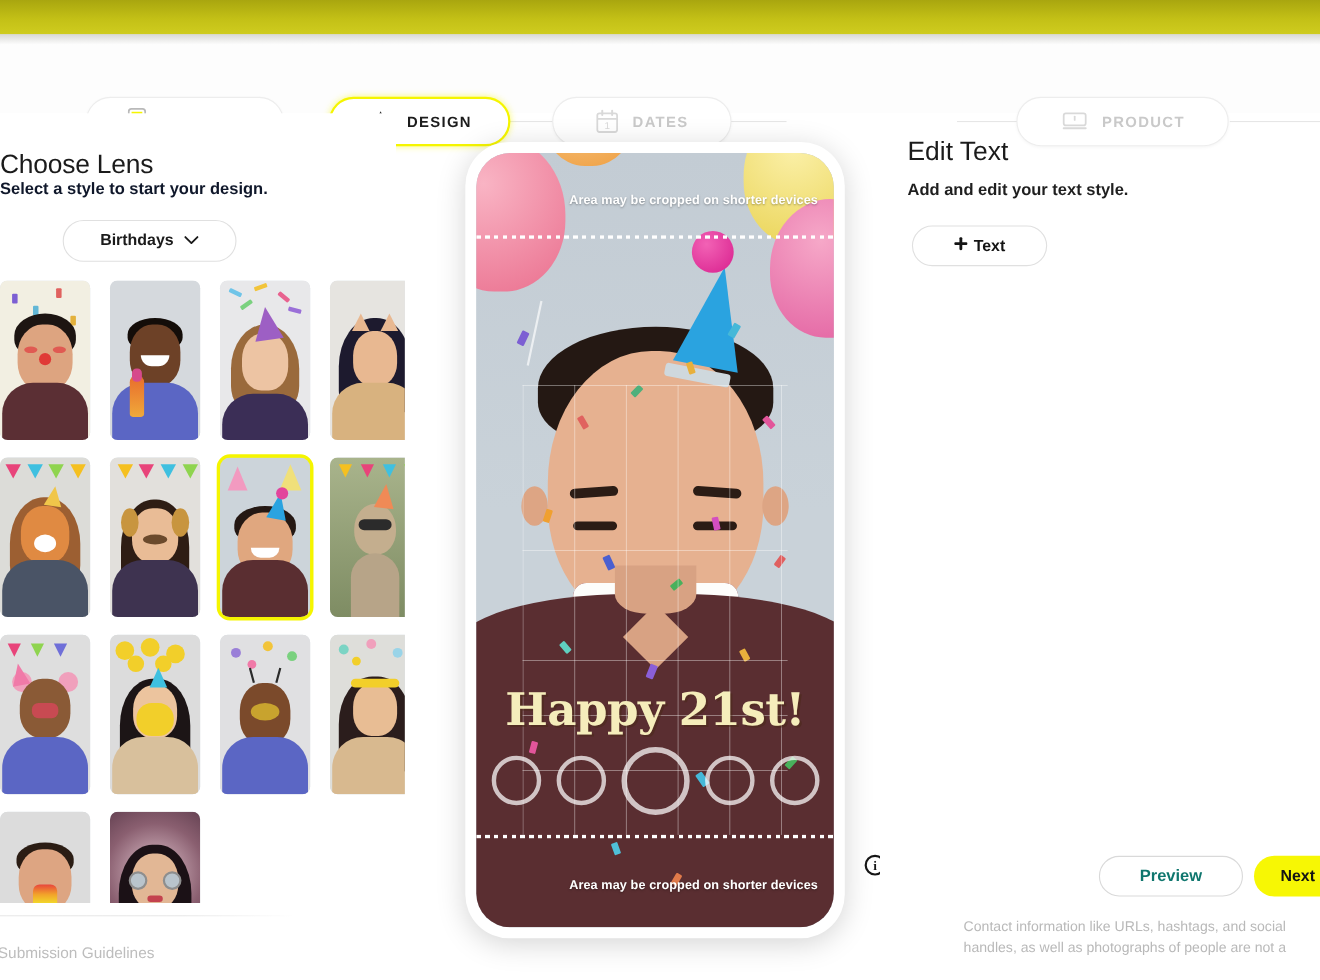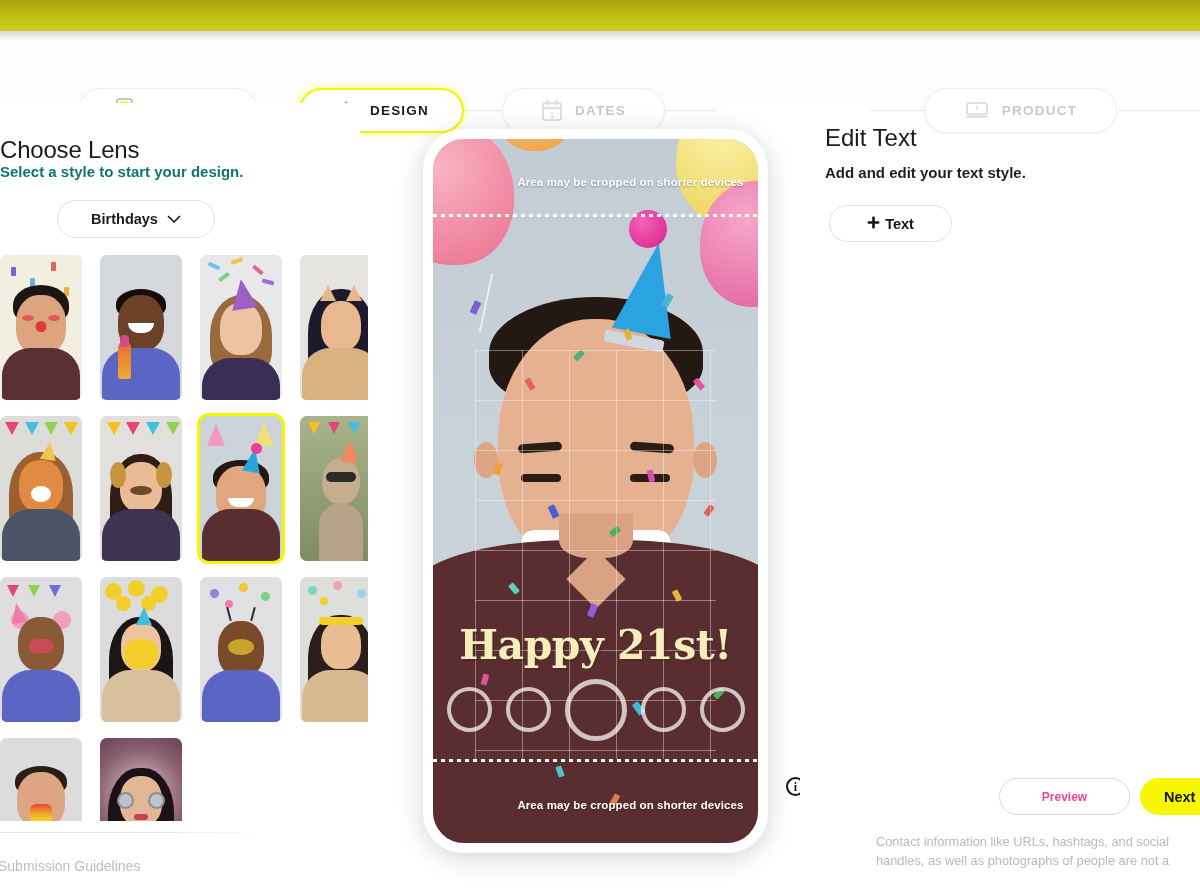--- a/index.html
+++ b/index.html
@@ -51,21 +51,21 @@
   .leftpane{
     position:absolute; left:-92px; top:103px; width:452px; height:732px;
     background:#ffffff;
   }
   .lp-title{
     position:absolute; left:92px; top:22px; font-size:24px; font-weight:400;
     color:#1b1b1b; letter-spacing:-.2px; white-space:nowrap;margin-top:11px;
   }
   .lp-sub{
     position:absolute; left:92px; top:60px; font-size:15px; font-weight:600;
-    color:#0f766e; white-space:nowrap;
+    color:#0f172a; white-space:nowrap;
   }
   .cat-pill{
     position:absolute; left:149px; top:97px; width:158px; height:38px;
     border:1px solid #e0e0e0; border-radius:20px; background:#fff;
     display:flex; align-items:center; justify-content:center; gap:9px;
     font-size:14.5px; font-weight:600; color:#1b1b1b;
   }
   .grid{
     position:absolute; left:92px; top:152px; width:368px; height:566px;
     display:grid; grid-template-columns:repeat(4,82px); gap:16px 18px;
@@ -229,21 +229,21 @@
 
   
   .bottom-fade{
     position:absolute; left:800px; top:745px; width:400px; height:146px;
     background:linear-gradient(180deg,rgba(255,255,255,0),#ffffff 22%);
   }
   .btn-preview{
     position:absolute; left:999px; top:778px; width:131px; height:37px;
     border:1px solid #d9d9d9; border-radius:19px; background:#fff;
     display:flex; align-items:center; justify-content:center;
-    font-size:12px; font-weight:700; color:#ec4899;
+    font-size:15px; font-weight:700; color:#0f766e;
   }
   .btn-next{
     position:absolute; left:1140px; top:778px; width:120px; height:37px;
     border-radius:19px; background:#f7f704;
     display:flex; align-items:center; padding-left:24px;
     font-size:14.5px; font-weight:700; color:#141414;
     overflow:hidden;
   }
   .disclaimer{
     position:absolute; left:876px; top:833px; width:330px;

